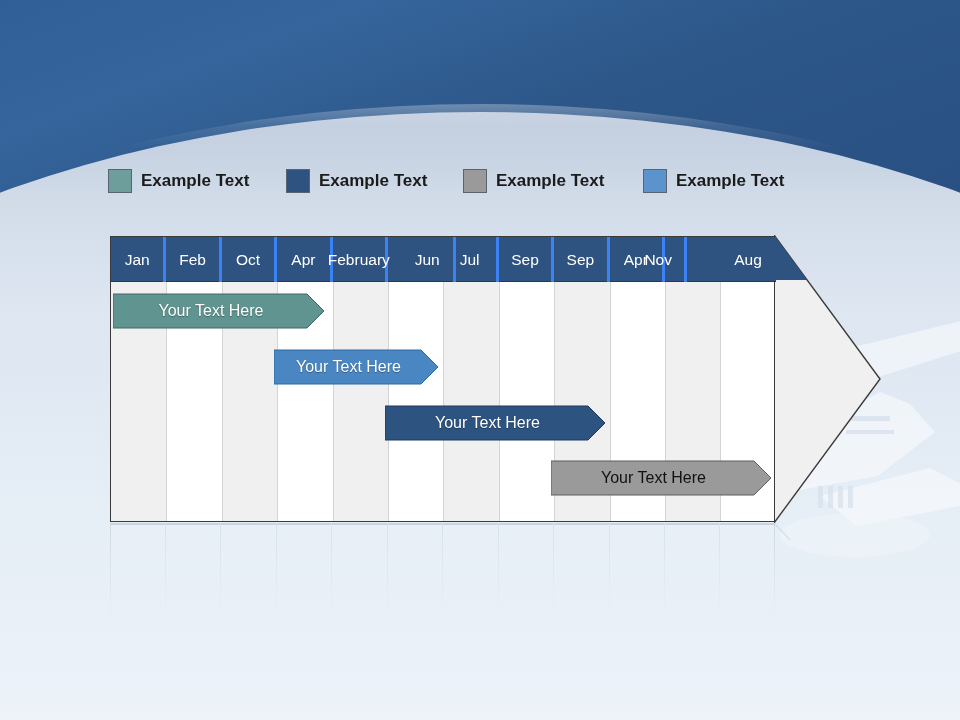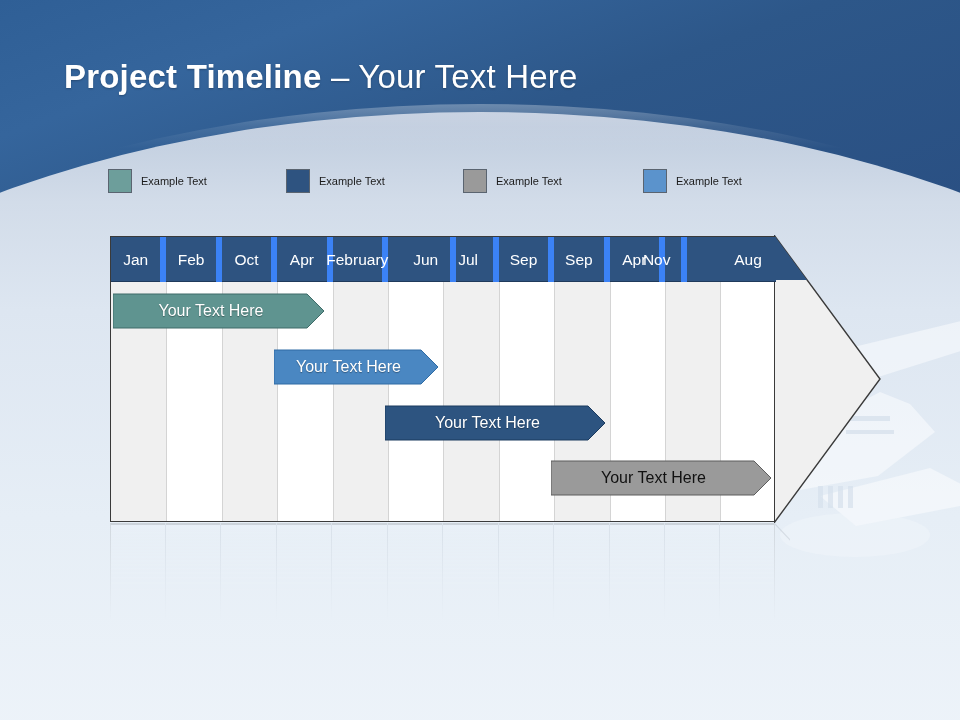--- a/index.html
+++ b/index.html
@@ -51,40 +51,40 @@
     font-size:33px;color:#ffffff;white-space:nowrap;letter-spacing:.2px;
     text-shadow:0 1px 2px rgba(0,0,0,.25);
   }
   .title .b{font-weight:bold;}
   .title .n{font-weight:normal;}
 
   
   .legend{position:absolute;left:108px;top:169px;width:720px;height:26px;}
   .legend-item{position:absolute;top:0;display:flex;align-items:center;gap:9px;}
   .swatch{width:24px;height:24px;border:1px solid #5a6470;box-sizing:border-box;}
-  .legend-label{font-size:11px;font-weight:normal;color:#1b1b1b;white-space:nowrap;}
+  .legend-label{font-size:17px;font-weight:bold;color:#1b1b1b;white-space:nowrap;}
 
   
   .chart{position:absolute;left:110px;top:236px;width:665px;height:286px;}
   .chart-body{
     position:absolute;left:0;top:0;width:665px;height:286px;
     border:1px solid #3a3a3a;box-sizing:border-box;background:#ffffff;
   }
   .col{position:absolute;top:0;height:100%;box-sizing:border-box;}
   .col.shade{background:#f0f0f0;}
   .col .cdiv{position:absolute;left:0;top:0;bottom:0;width:1px;background:#d4d4d4;}
   .hdr-row{
     position:absolute;left:0;top:0;width:665px;height:45px;
     background:#2e5380;box-sizing:border-box;
     border-bottom:1px solid #1f3a5c;
   }
   .hdr-cell{
     position:absolute;top:0;height:45px;box-sizing:border-box;
     display:flex;align-items:center;justify-content:center;
-    color:#ffffff;font-size:15.5px;border-right:6px solid #3b82f6;
+    color:#ffffff;font-size:15.5px;border-right:3px solid #3b82f6;
   }
   .hdr-cell:last-child{border-right:none;}
 
   
   .chart-head{position:absolute;left:664px;top:-1px;width:110px;height:288px;}
 
   
   .bar{position:absolute;height:38px;}
   .bar svg{display:block;}
   .bar-label{
@@ -132,23 +132,20 @@
     <g fill="#c9d6e4" opacity="0.7">
       <rect x="72" y="116" width="58" height="5"></rect>
       <rect x="86" y="130" width="48" height="4"></rect>
       <rect x="58" y="186" width="5" height="22"></rect>
       <rect x="68" y="186" width="5" height="22"></rect>
       <rect x="78" y="186" width="5" height="22"></rect>
       <rect x="88" y="186" width="5" height="22"></rect>
     </g>
   </svg>
 
-  <div class="title">
-    <span class="b">Project Timeline</span><span class="n"> – </span><span class="n">Your Text Here</span>
-  </div>
 
   <div class="legend">
     <div class="legend-item" style="left:0px">
       <span class="swatch" style="background:#6d9e9b"></span>
       <span class="legend-label">Example Text</span>
     </div>
     <div class="legend-item" style="left:178px">
       <span class="swatch" style="background:#2e5380"></span>
       <span class="legend-label">Example Text</span>
     </div>

